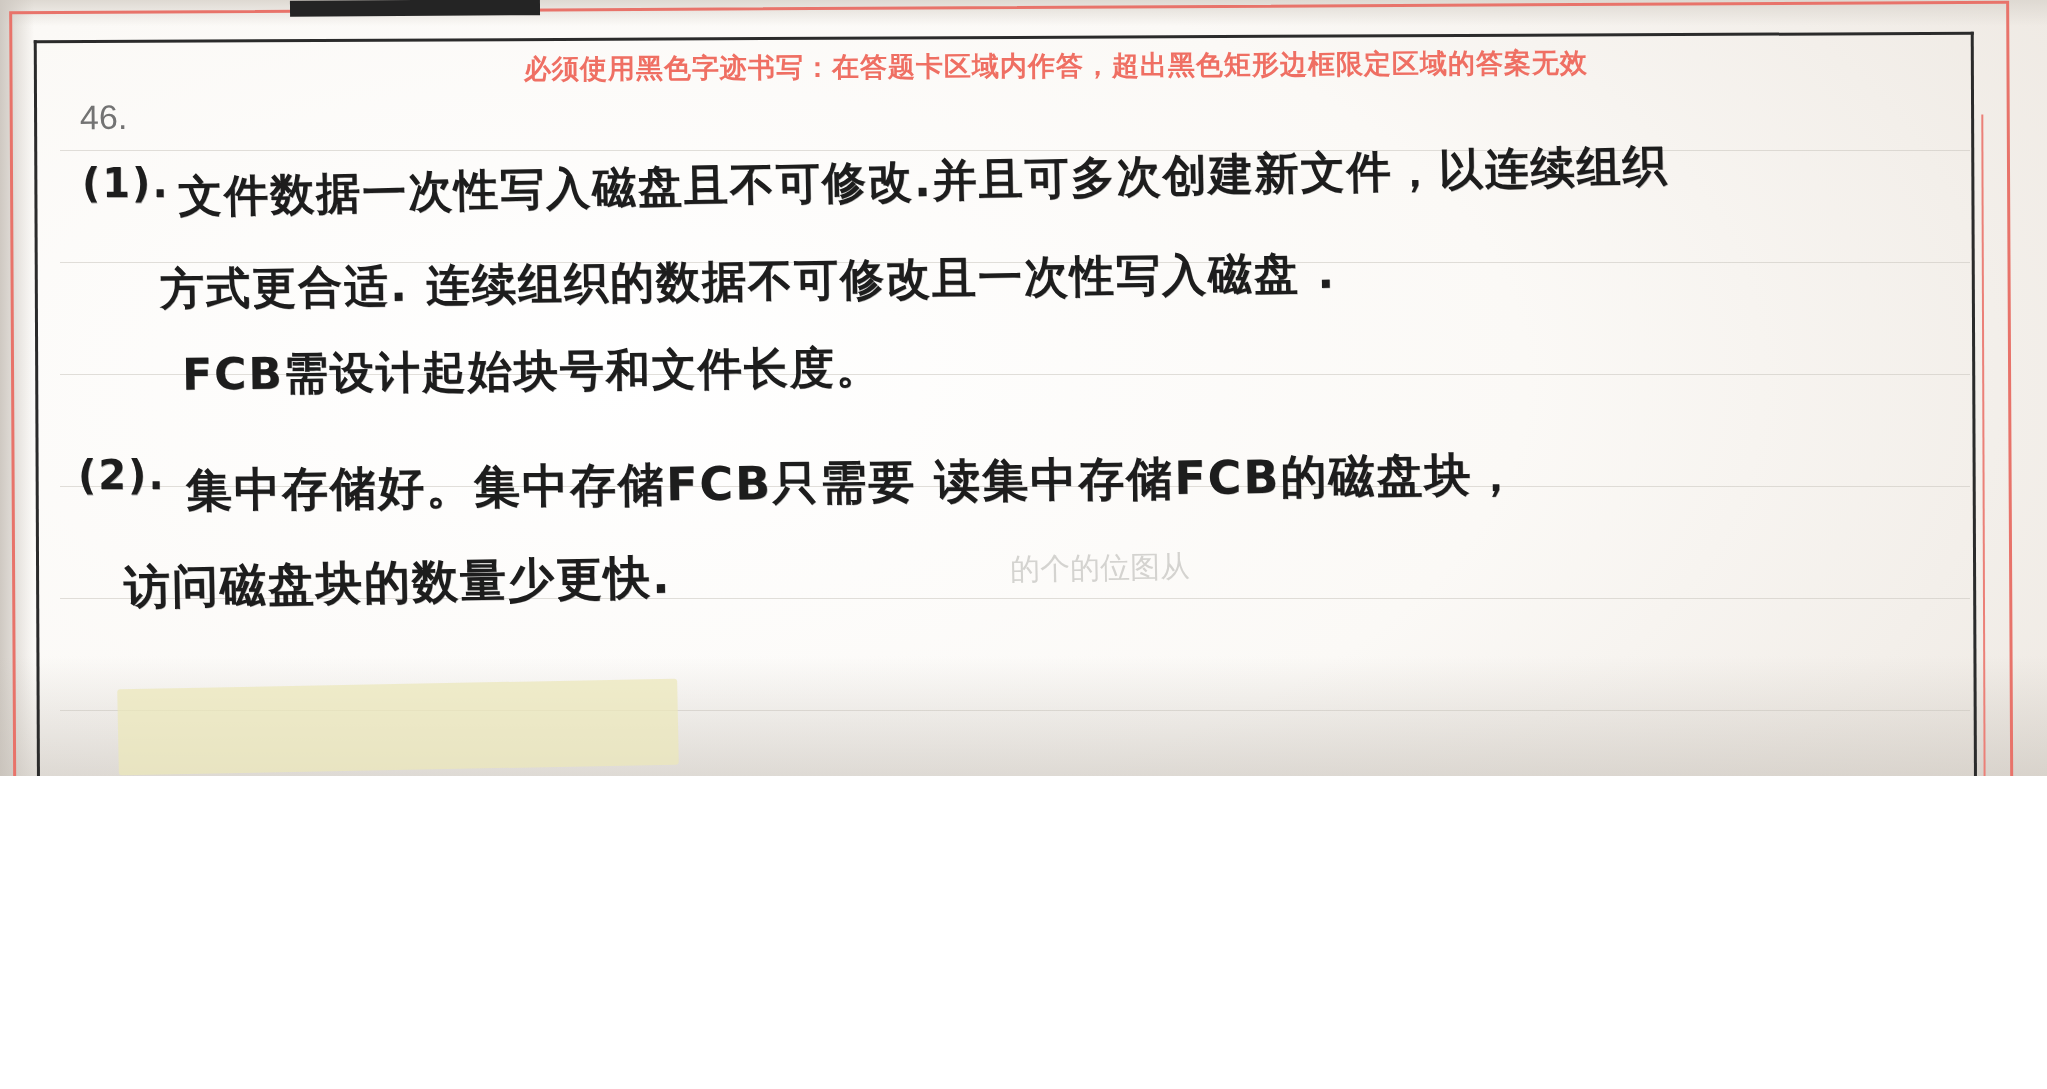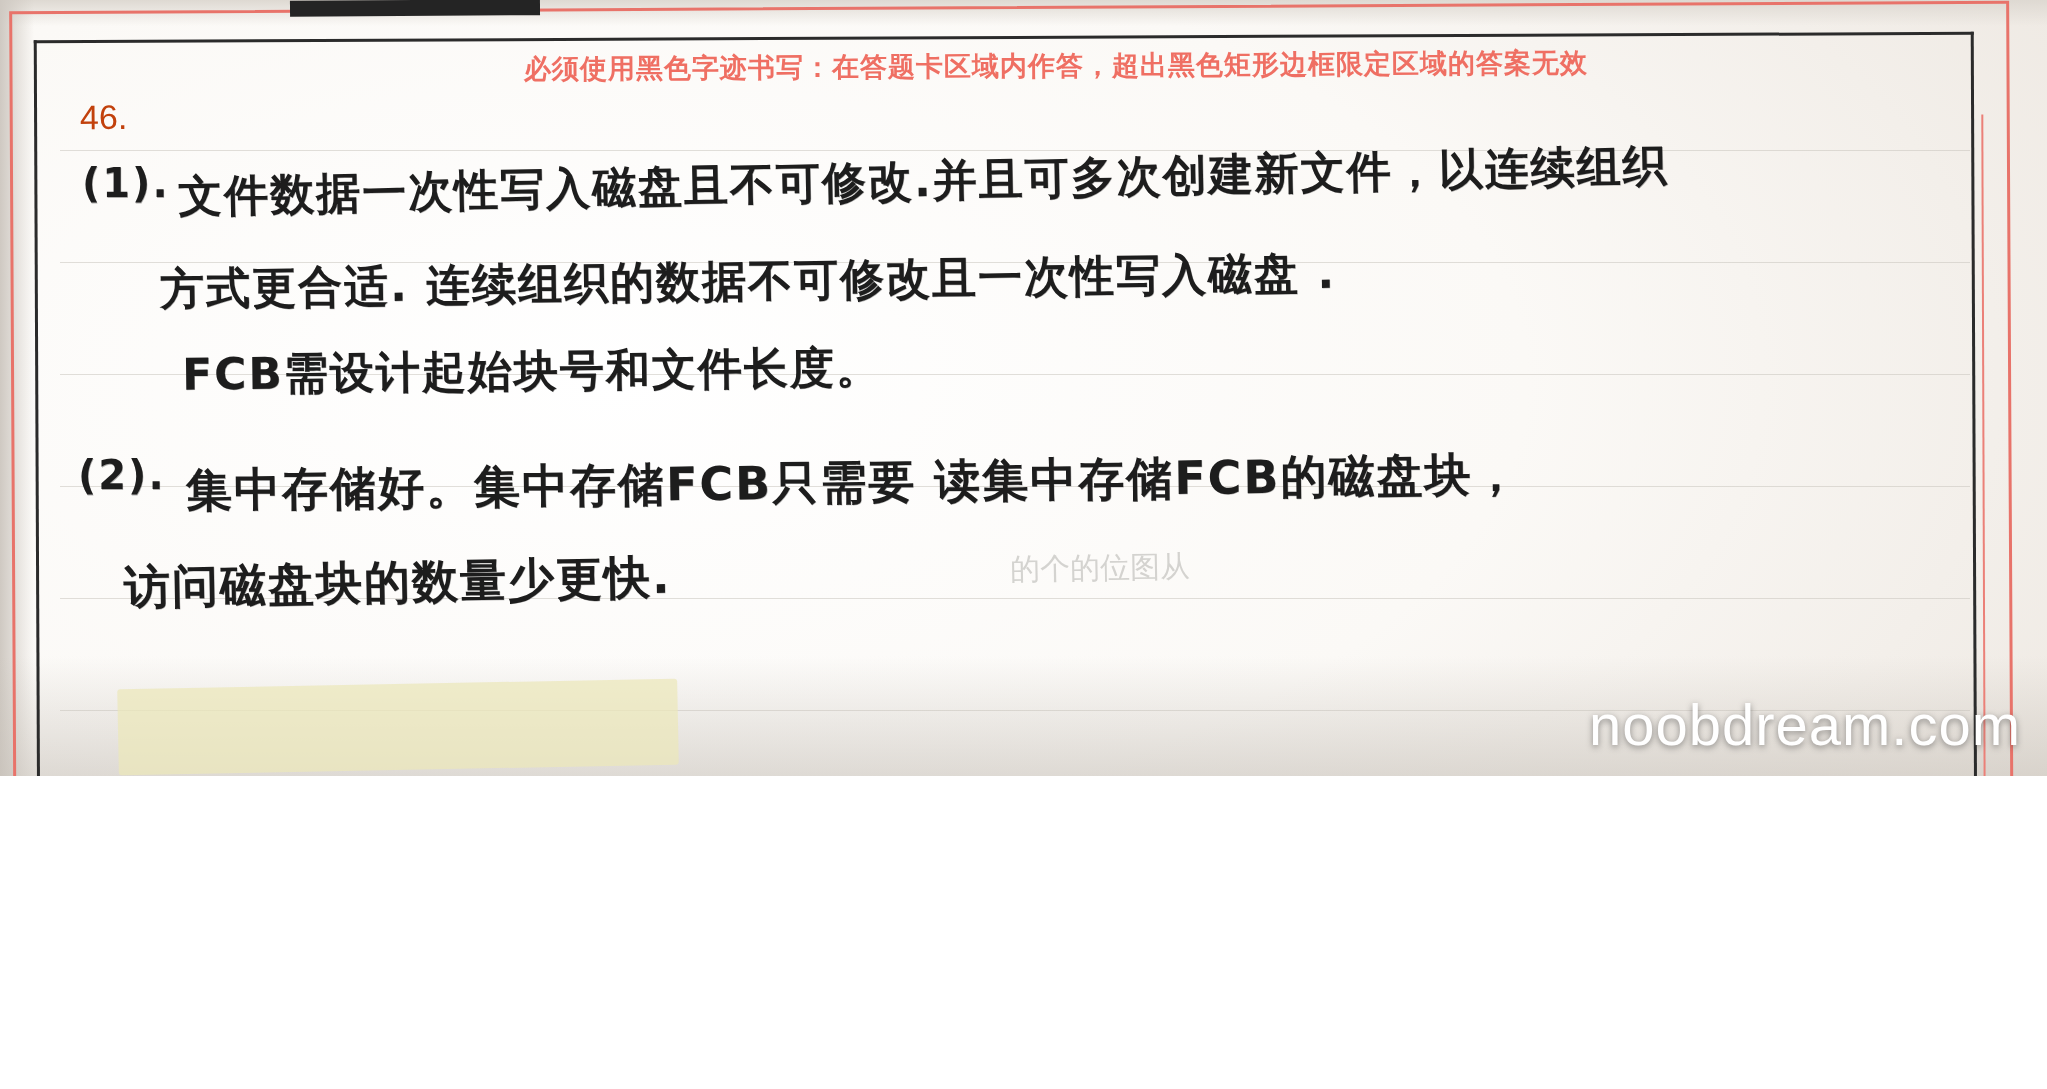--- a/index.html
+++ b/index.html
@@ -93,21 +93,21 @@
     font-size: 27px;
     font-weight: bold;
     letter-spacing: 1px;
     white-space: nowrap;
     transform: rotate(-0.35deg);
   }
 
   .qnum {
     position: absolute;
     left: 80px; top: 98px;
-    color: #c2410c;
+    color: #737373;
     font-size: 34px;
     transform: rotate(-0.4deg);
   }
 
   
   .hw {
     position: absolute;
     color: #1d1d1d;
     font-family: "DejaVu Sans", sans-serif;
     white-space: nowrap;
@@ -191,14 +191,13 @@
   <div class="hw hw-ink" style="left:160px; top:252px; font-size:44px; transform: rotate(-0.8deg);">方式更合适. 连续组织的数据不可修改且一次性写入磁盘 .</div>
 
   <div class="hw hw-ink" style="left:182px; top:342px; font-size:44px; transform: rotate(-0.6deg);">FCB需设计起始块号和文件长度。</div>
 
   <div class="hw hw-ink" style="left:78px; top:452px; font-size:40px;">(2).</div>
 
   <div class="hw hw-ink" style="left:186px; top:452px; font-size:46px; transform: rotate(-0.7deg);">集中存储好。集中存储FCB只需要 读集中存储FCB的磁盘块，</div>
 
   <div class="hw hw-ink" style="left:124px; top:552px; font-size:46px; transform: rotate(-1.1deg);">访问磁盘块的数量少更快.</div>
 
-  <div class="watermark">noobdream.com</div>
 </div>
 
 </body></html>

